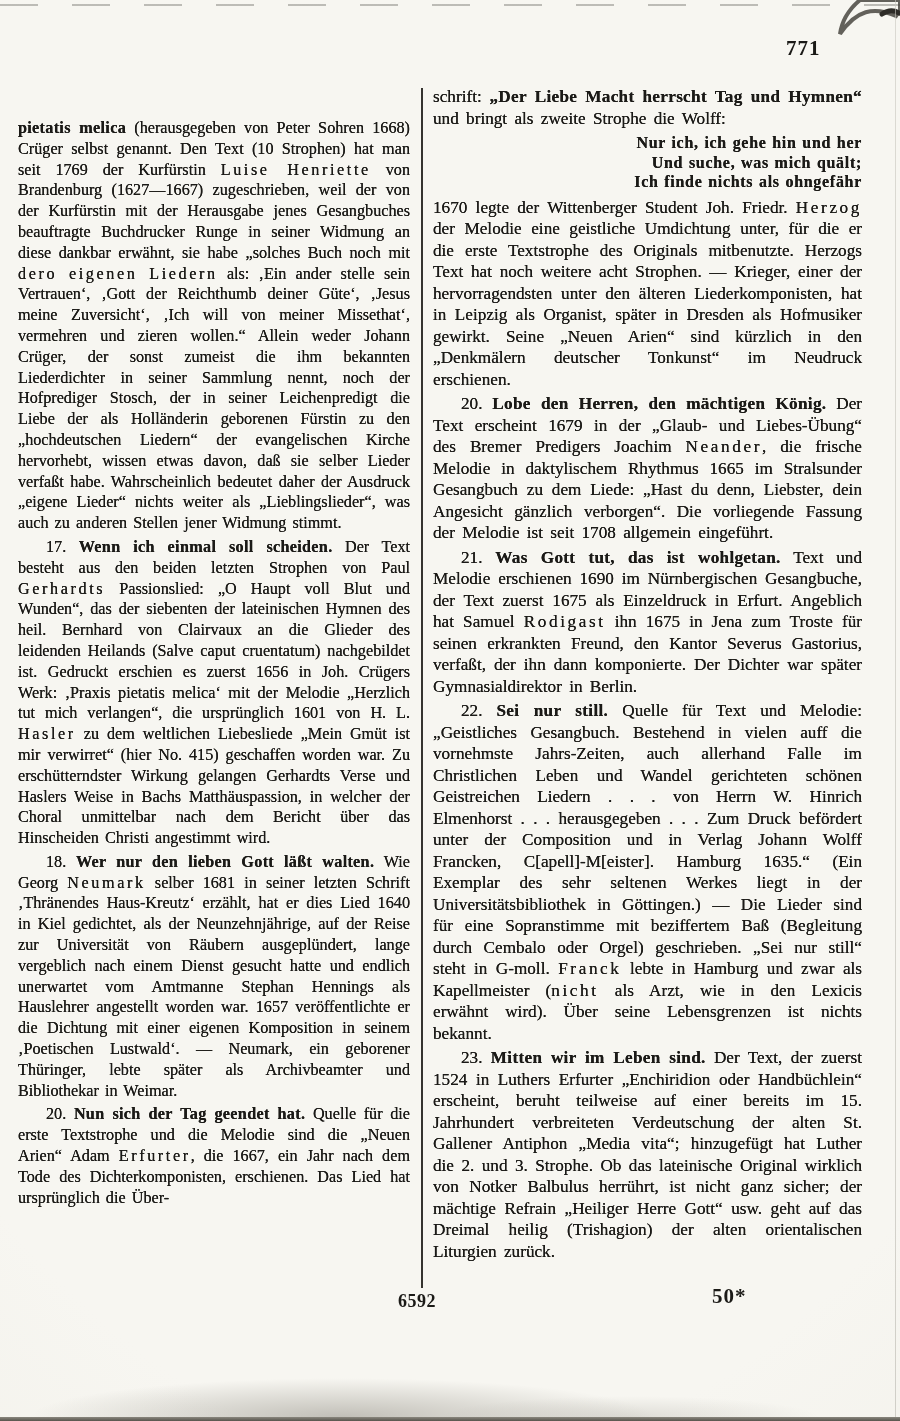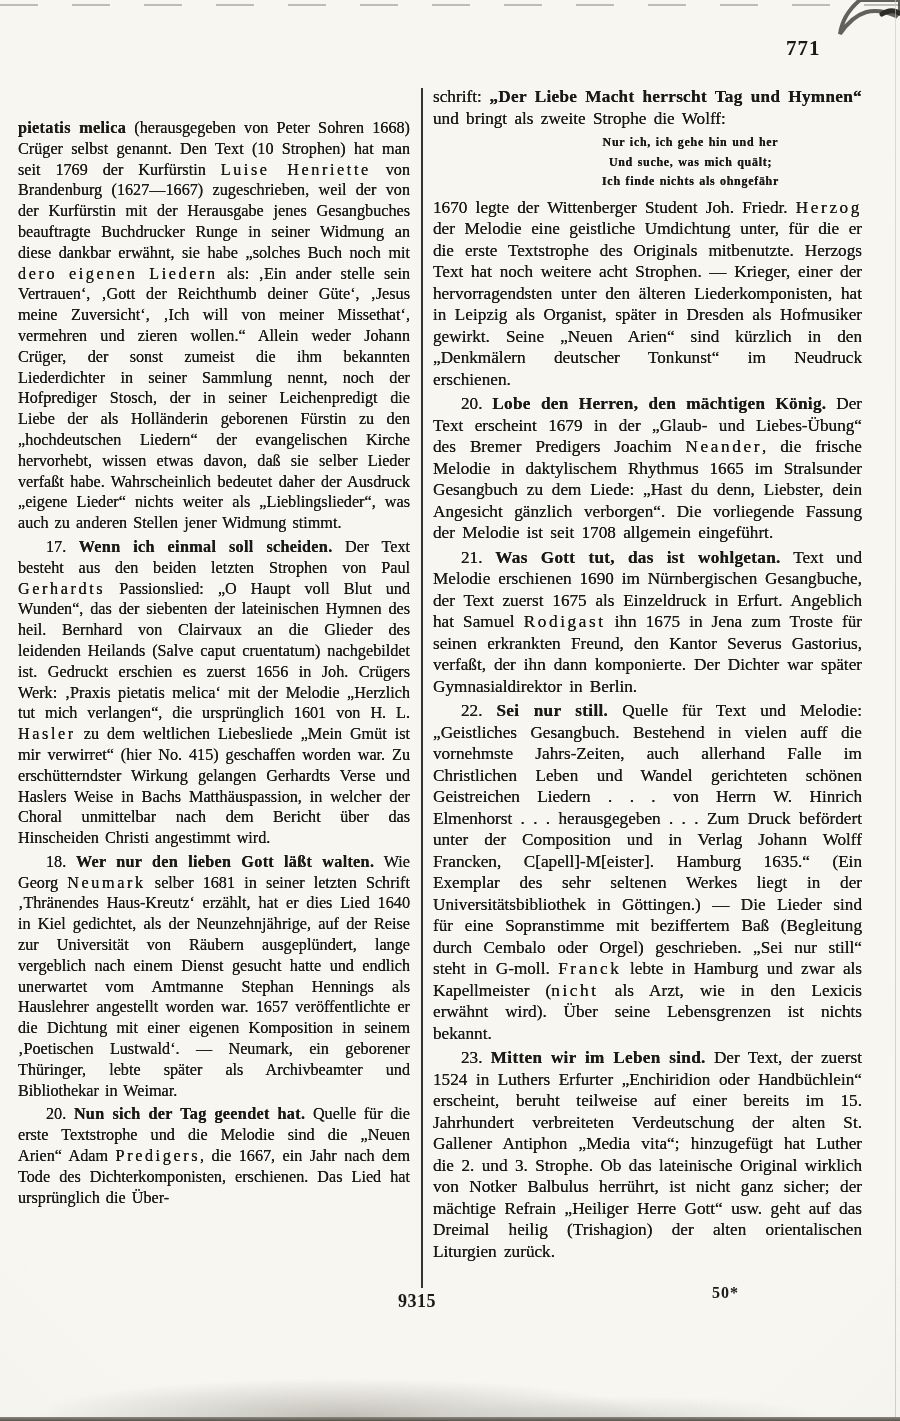--- a/index.html
+++ b/index.html
@@ -35,68 +35,68 @@
   .page-number {
     position:absolute; top:36px; left:786px;
     font-weight:bold; font-size:21px; letter-spacing:1px;
   }
   .footer-plate {
     position:absolute; top:1291px; left:398px;
     font-weight:bold; font-size:18px; letter-spacing:.5px;
   }
   .footer-sig {
     position:absolute; top:1284px; left:712px;
-    font-weight:bold; font-size:16px; letter-spacing:1px;
+    font-weight:bold; font-size:21px; letter-spacing:1px;
   }
   
   .divider { position:absolute; top:88px; left:421px; width:1.6px; height:1200px; background:#35332f; }
   .col { position:absolute; top:86px; text-align:justify; hyphens:auto; }
   .col-left  { left:18px;  width:392px; font-size:16.2px; line-height:20.8px; word-spacing:2px;margin-top:32px; }
   .col-right { left:433px; width:429px; font-size:17.2px; line-height:21.5px; word-spacing:3px; }
   .para { margin:0; text-shadow:0 0 .35px currentColor; }
   .para.indent { text-indent:28px; margin-top:3px; }
   .b  { font-weight:bold; letter-spacing:.3px; }
   .sp { letter-spacing:2.6px; }
   .verse {
-    margin:4px 0 5px 86px; font-weight:bold; font-size:12px; line-height:19.5px;
-    letter-spacing:.7px; word-spacing:1px; text-align:center; text-shadow:0 0 .3px currentColor;
+    margin:4px 0 5px 86px; font-weight:bold; font-size:16px; line-height:19.5px;
+    letter-spacing:.7px; word-spacing:1px; text-align:right; text-shadow:0 0 .3px currentColor;
   }
 </style>
 </head>
 <body>
 
 <div class="page">
   <div class="top-edge"></div>
   <svg class="corner-curl" viewBox="0 0 70 52">
     <path d="M10 34 C 26 10, 44 6, 66 16 L 70 10 L 70 0 L 30 0 C 18 10, 12 20, 10 34 Z" fill="none" stroke="#494741" stroke-width="4" stroke-linecap="round" opacity="0.85"></path>
     <path d="M52 14 C 58 10, 64 10, 69 13" fill="none" stroke="#2e2c28" stroke-width="5" stroke-linecap="round"></path>
   </svg>
   <div class="right-edge"></div>
 
   <div class="page-number">771</div>
 
   <div class="col col-left">
       <p class="para"><span class="b">pietatis melica</span><span> (herausgegeben von Peter Sohren 1668) Crüger selbst genannt. Den Text (10 Strophen) hat man seit 1769 der Kurfürstin </span><span class="sp">Luise Henriette</span><span> von Brandenburg (1627—1667) zugeschrieben, weil der von der Kurfürstin mit der Herausgabe jenes Gesangbuches beauftragte Buchdrucker Runge in seiner Widmung an diese dankbar erwähnt, sie habe „solches Buch noch mit </span><span class="sp">dero eigenen Liedern</span><span> als: ‚Ein ander stelle sein Vertrauen‘, ‚Gott der Reichthumb deiner Güte‘, ‚Jesus meine Zuversicht‘, ‚Ich will von meiner Missethat‘, vermehren und zieren wollen.“ Allein weder Johann Crüger, der sonst zumeist die ihm bekannten Liederdichter in seiner Sammlung nennt, noch der Hofprediger Stosch, der in seiner Leichenpredigt die Liebe der als Holländerin geborenen Fürstin zu den „hochdeutschen Liedern“ der evangelischen Kirche hervorhebt, wissen etwas davon, daß sie selber Lieder verfaßt habe. Wahrscheinlich bedeutet daher der Ausdruck „eigene Lieder“ nichts weiter als „Lieblingslieder“, was auch zu anderen Stellen jener Widmung stimmt.</span></p>
       <p class="para indent"><span>17. </span><span class="b">Wenn ich einmal soll scheiden.</span><span> Der Text besteht aus den beiden letzten Strophen von Paul </span><span class="sp">Gerhardts</span><span> Passionslied: „O Haupt voll Blut und Wunden“, das der siebenten der lateinischen Hymnen des heil. Bernhard von Clairvaux an die Glieder des leidenden Heilands (Salve caput cruentatum) nachgebildet ist. Gedruckt erschien es zuerst 1656 in Joh. Crügers Werk: ‚Praxis pietatis melica‘ mit der Melodie „Herzlich tut mich verlangen“, die ursprünglich 1601 von H. L. </span><span class="sp">Hasler</span><span> zu dem weltlichen Liebesliede „Mein Gmüt ist mir verwirret“ (hier No. 415) geschaffen worden war. Zu erschütterndster Wirkung gelangen Gerhardts Verse und Haslers Weise in Bachs Matthäuspassion, in welcher der Choral unmittelbar nach dem Bericht über das Hinscheiden Christi angestimmt wird.</span></p>
       <p class="para indent"><span>18. </span><span class="b">Wer nur den lieben Gott läßt walten.</span><span> Wie Georg </span><span class="sp">Neumark</span><span> selber 1681 in seiner letzten Schrift ‚Thränendes Haus-Kreutz‘ erzählt, hat er dies Lied 1640 in Kiel gedichtet, als der Neunzehnjährige, auf der Reise zur Universität von Räubern ausgeplündert, lange vergeblich nach einem Dienst gesucht hatte und endlich unerwartet vom Amtmanne Stephan Hennings als Hauslehrer angestellt worden war. 1657 veröffentlichte er die Dichtung mit einer eigenen Komposition in seinem ‚Poetischen Lustwald‘. — Neumark, ein geborener Thüringer, lebte später als Archivbeamter und Bibliothekar in Weimar.</span></p>
-      <p class="para indent"><span>20. </span><span class="b">Nun sich der Tag geendet hat.</span><span> Quelle für die erste Textstrophe und die Melodie sind die „Neuen Arien“ Adam </span><span class="sp">Predigers</span><span>, die 1667, ein Jahr nach dem Tode des Dichterkomponisten, erschienen. Das Lied hat ursprünglich die Über-</span></p>
+      <p class="para indent"><span>20. </span><span class="b">Nun sich der Tag geendet hat.</span><span> Quelle für die erste Textstrophe und die Melodie sind die „Neuen Arien“ Adam </span><span class="sp">Erfurter</span><span>, die 1667, ein Jahr nach dem Tode des Dichterkomponisten, erschienen. Das Lied hat ursprünglich die Über-</span></p>
     </div>
   <div class="divider"></div>
   <div class="col col-right">
       <p class="para"><span>schrift: </span><span class="b">„Der Liebe Macht herrscht Tag und Hymnen“</span><span> und bringt als zweite Strophe die Wolff:</span></p>
       <div class="verse">
         <div>Nur ich, ich gehe hin und her</div>
         <div>Und suche, was mich quält;</div>
         <div>Ich finde nichts als ohngefähr</div>
       </div>
       <p class="para"><span>1670 legte der Wittenberger Student Joh. Friedr. </span><span class="sp">Herzog</span><span> der Melodie eine geistliche Umdichtung unter, für die er die erste Textstrophe des Originals mitbenutzte. Herzogs Text hat noch weitere acht Strophen. — Krieger, einer der hervorragendsten unter den älteren Liederkomponisten, hat in Leipzig als Organist, später in Dresden als Hofmusiker gewirkt. Seine „Neuen Arien“ sind kürzlich in den „Denkmälern deutscher Tonkunst“ im Neudruck erschienen.</span></p>
       <p class="para indent"><span>20. </span><span class="b">Lobe den Herren, den mächtigen König.</span><span> Der Text erscheint 1679 in der „Glaub- und Liebes-Übung“ des Bremer Predigers Joachim </span><span class="sp">Neander</span><span>, die frische Melodie in daktylischem Rhythmus 1665 im Stralsunder Gesangbuch zu dem Liede: „Hast du denn, Liebster, dein Angesicht gänzlich verborgen“. Die vorliegende Fassung der Melodie ist seit 1708 allgemein eingeführt.</span></p>
       <p class="para indent"><span>21. </span><span class="b">Was Gott tut, das ist wohlgetan.</span><span> Text und Melodie erschienen 1690 im Nürnbergischen Gesangbuche, der Text zuerst 1675 als Einzeldruck in Erfurt. Angeblich hat Samuel </span><span class="sp">Rodigast</span><span> ihn 1675 in Jena zum Troste für seinen erkrankten Freund, den Kantor Severus Gastorius, verfaßt, der ihn dann komponierte. Der Dichter war später Gymnasialdirektor in Berlin.</span></p>
       <p class="para indent"><span>22. </span><span class="b">Sei nur still.</span><span> Quelle für Text und Melodie: „Geistliches Gesangbuch. Bestehend in vielen auff die vornehmste Jahrs-Zeiten, auch allerhand Falle im Christlichen Leben und Wandel gerichteten schönen Geistreichen Liedern . . . von Herrn W. Hinrich Elmenhorst . . . herausgegeben . . . Zum Druck befördert unter der Composition und in Verlag Johann Wolff Francken, C[apell]-M[eister]. Hamburg 1635.“ (Ein Exemplar des sehr seltenen Werkes liegt in der Universitätsbibliothek in Göttingen.) — Die Lieder sind für eine Sopranstimme mit beziffertem Baß (Begleitung durch Cembalo oder Orgel) geschrieben. „Sei nur still“ steht in G-moll. </span><span class="sp">Franck</span><span> lebte in Hamburg und zwar als Kapellmeister (</span><span class="sp">nicht</span><span> als Arzt, wie in den Lexicis erwähnt wird). Über seine Lebensgrenzen ist nichts bekannt.</span></p>
       <p class="para indent"><span>23. </span><span class="b">Mitten wir im Leben sind.</span><span> Der Text, der zuerst 1524 in Luthers Erfurter „Enchiridion oder Handbüchlein“ erscheint, beruht teilweise auf einer bereits im 15. Jahrhundert verbreiteten Verdeutschung der alten St. Gallener Antiphon „Media vita“; hinzugefügt hat Luther die 2. und 3. Strophe. Ob das lateinische Original wirklich von Notker Balbulus herrührt, ist nicht ganz sicher; der mächtige Refrain „Heiliger Herre Gott“ usw. geht auf das Dreimal heilig (Trishagion) der alten orientalischen Liturgien zurück.</span></p>
     </div>
 
-  <div class="footer-plate">9315</div>
+  <div class="footer-plate">6592</div>
   <div class="footer-sig">50*</div>
 
   <div class="bottom-speckle"></div>
   <div class="bottom-edge"></div>
 </div>
 
 </body></html>

